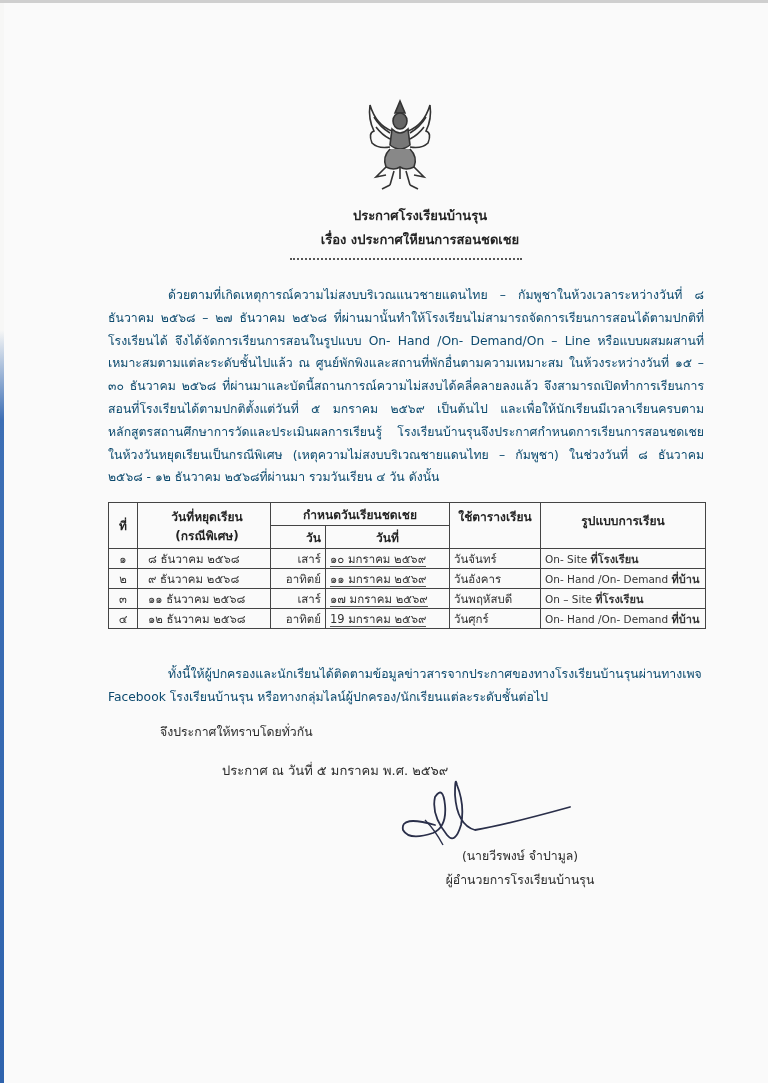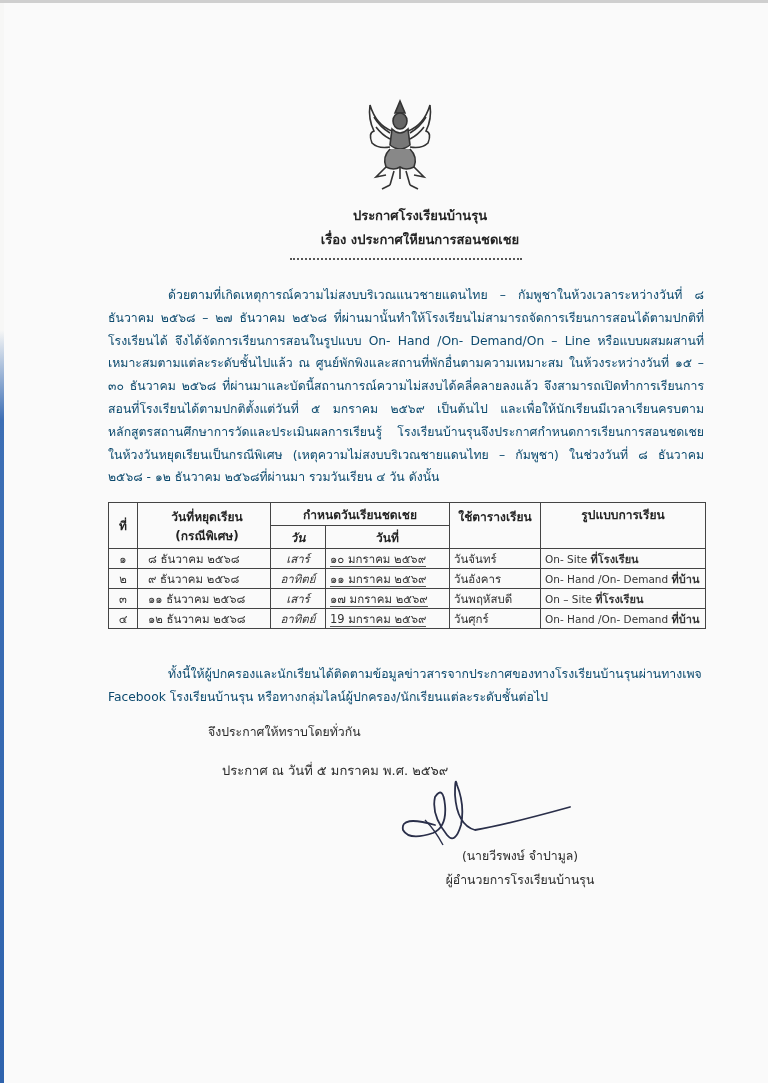--- a/index.html
+++ b/index.html
@@ -24,29 +24,29 @@
 
   .para { position: absolute; left: 108px; width: 596px; font-size: 12.3px; line-height: 22.8px; text-align: justify; color: #0c4a6e; }
   .para .indent { display: inline-block; width: 60px; }
   .p1 { top: 284px; }
 
   table.sched { position: absolute; left: 108px; top: 502px; width: 598px; border-collapse: collapse; font-size: 11.5px; color: #333; }
   table.sched td, table.sched th { border: 1.3px solid #444; padding: 0 4px; height: 19px; }
   table.sched th { font-weight: bold; font-size: 12px; color: #222; height: 22px; }
   .c-no { width: 20px; text-align: center; }
   .c-off { width: 118px; padding-left: 10px !important; }
-  .c-day { width: 46px; text-align: center; font-style: italic; }
+  .c-day { width: 46px; text-align: right; }
   .c-date { width: 115px; }
   .c-date span { border-bottom: 1px solid #555; }
   .c-sched { width: 82px; }
   .c-mode { font-size: 10.5px; }
   .c-mode b { font-size: 11px; font-family: Liberation Mono, monospace; }
 
   .p2 { top: 663px; }
-  .p3 { position: absolute; left: 160px; top: 722px; font-size: 12.3px; margin-left: 48px; }
+  .p3 { position: absolute; left: 160px; top: 722px; font-size: 12.3px; }
   .dateline { position: absolute; left: 222px; top: 760px; font-size: 13px; }
   .signature { position: absolute; left: 395px; top: 775px; width: 180px; height: 80px; }
   .signer { position: absolute; left: 0; width: 1040px; text-align: center; font-size: 12.3px; }
   .s1 { top: 846px; }
   .s2 { top: 870px; }
 </style>
 </head>
 <body>
 
 <div class="top-shade"></div>
@@ -77,21 +77,21 @@
 <table class="sched">
   <tbody>
       <tr>
     <th class="c-no" rowspan="2">ที่</th>
     <th class="c-off" rowspan="2" style="text-align:center">
       <div>วันที่หยุดเรียน</div>
       <div>(กรณีพิเศษ)</div>
     </th>
     <th colspan="2">กำหนดวันเรียนชดเชย</th>
     <th class="c-sched" rowspan="2" style="vertical-align:top;text-align:center;padding-top:4px">ใช้ตารางเรียน</th>
-    <th rowspan="2" style="vertical-align:top;padding-top:2px">รูปแบบการเรียน</th>
+    <th rowspan="2" style="vertical-align:top;padding-top:8px">รูปแบบการเรียน</th>
   </tr>
   <tr>
     <th class="c-day">วัน</th>
     <th class="c-date">วันที่</th>
   </tr>
   <tr>
     <td class="c-no">๑</td>
     <td class="c-off">๘ ธันวาคม ๒๕๖๘</td>
     <td class="c-day">เสาร์</td>
     <td class="c-date"><span>๑๐ มกราคม ๒๕๖๙</span></td>

